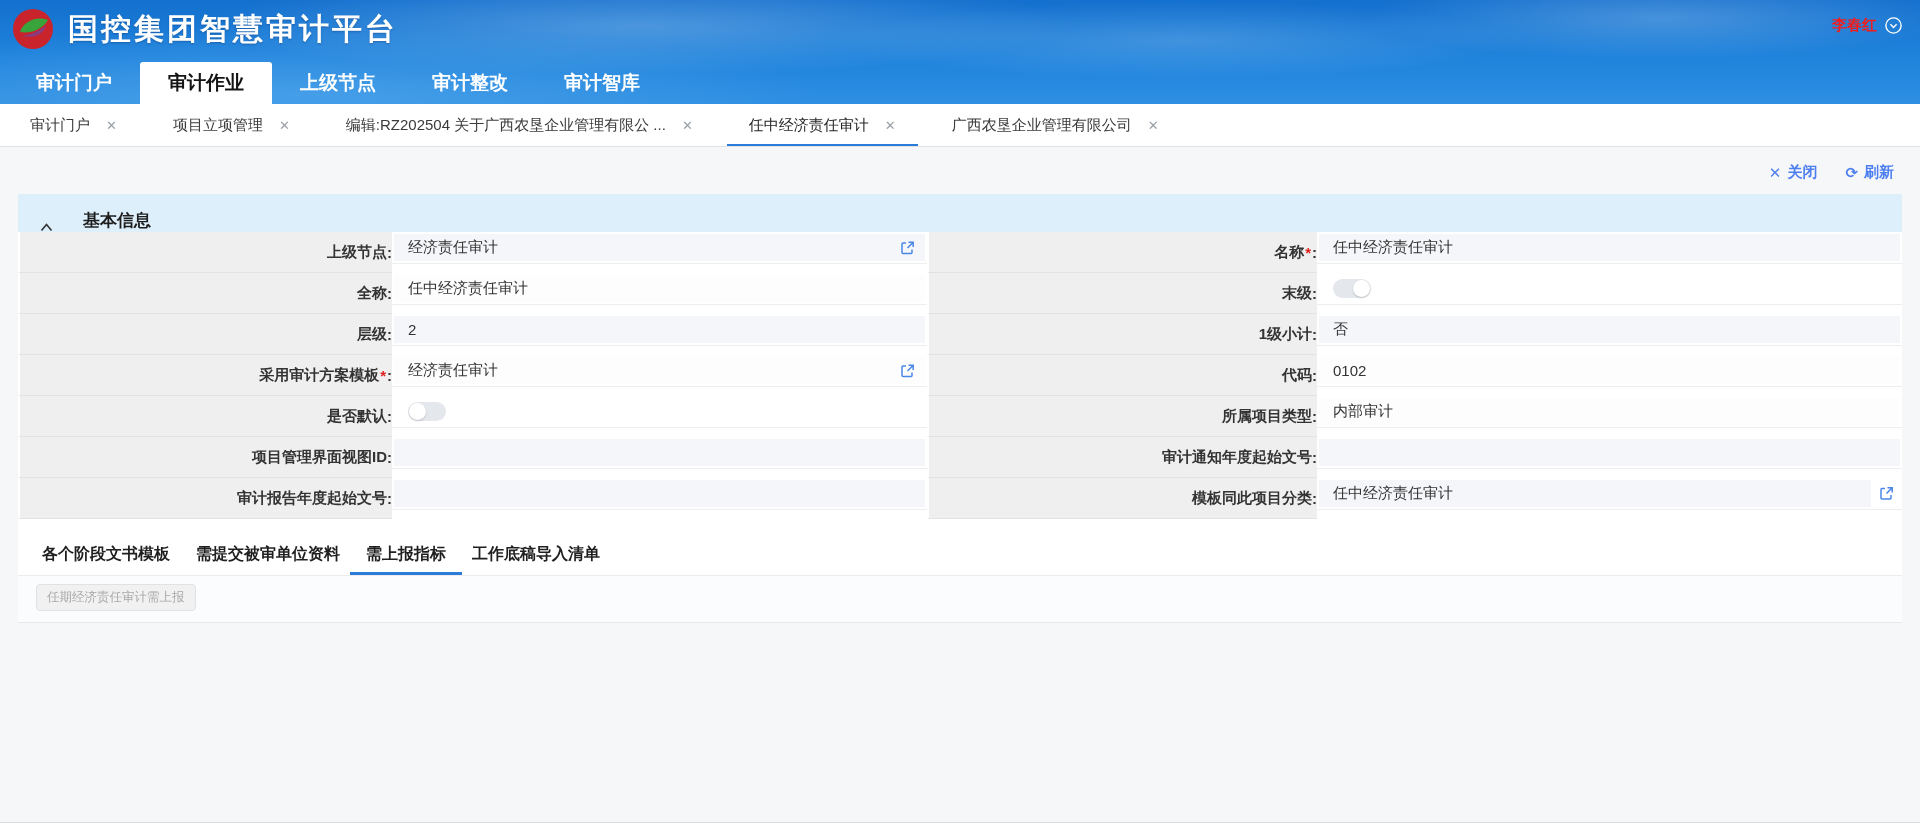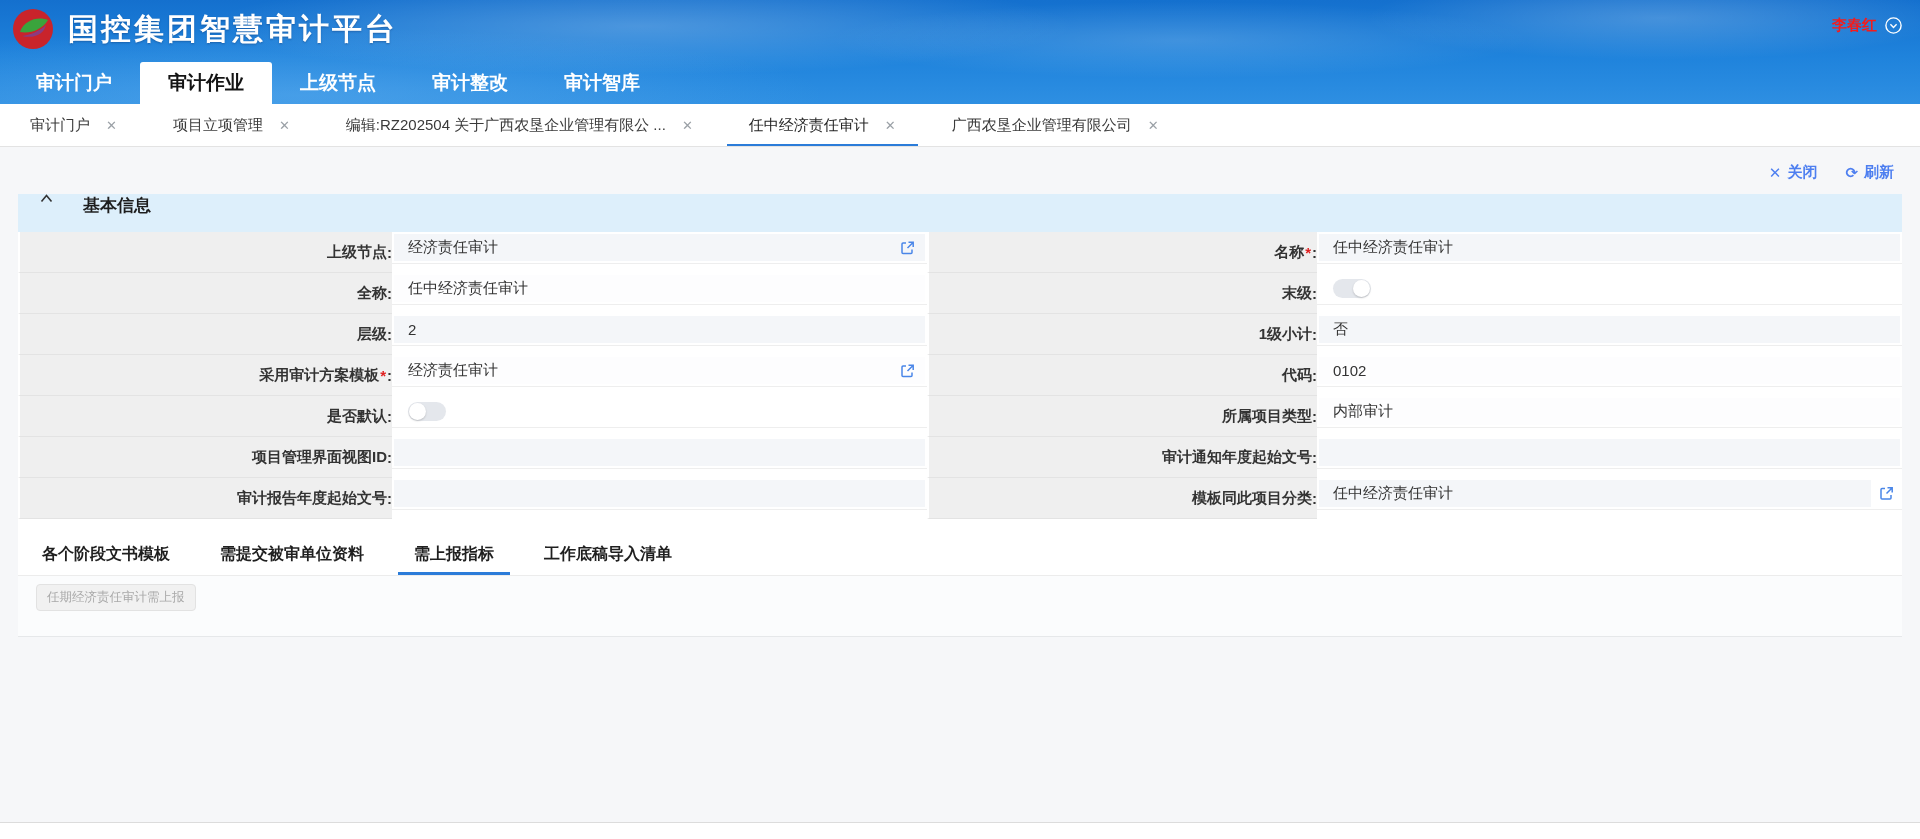--- a/index.html
+++ b/index.html
@@ -31,42 +31,42 @@
   .tab.active::after { content:""; position:absolute; left:6px; right:6px; bottom:0; height:2px; background:#2b7cd9; }
   .tab-close { color:#9aa0a6; font-size:13px; cursor:pointer; }
 
   
   .page { position:relative; height:692px; background:#f6f7f9; }
   .toolbar { display:flex; justify-content:flex-end; gap:28px; padding:16px 26px 12px; }
   .tool-link { display:flex; align-items:center; gap:6px; color:#4e7ff0; font-size:15px; font-weight:600; cursor:pointer; }
   .tool-link .glyph { font-size:15px; }
 
   .panel { margin:0 18px; }
-  .section-header { background:#ddeffb; height:38px; display:flex; align-items:flex-start; gap:30px; padding-left:22px; cursor:pointer; }
+  .section-header { background:#ddeffb; height:38px; display:flex; align-items:flex-end; gap:30px; padding-left:22px; cursor:pointer; }
   .section-title { font-size:17px; font-weight:bold; color:#1d1d1d; }
   .chev { color:#333; }
 
   .form-grid { display:grid; grid-template-columns:374px 535px 390px 1fr; background:#fff; }
   .cell-label { background:#efefef; height:41px; display:flex; align-items:center; justify-content:flex-end;
     font-size:15px; font-weight:bold; color:#333; border-bottom:1px solid #e3e3e3; border-left:2px solid #fff; white-space:nowrap; }
   .req { color:#e02020; margin:0 1px; }
   .cell-value { background:#fff; height:32px; border-bottom:1px solid #eeeeee; display:flex; align-items:center; padding:2px 2px 2px 2px; position:relative; }
   .field { flex:1; align-self:stretch; display:flex; align-items:center; padding:0 14px; font-size:15px; color:#333; position:relative; background:#fdfdfe; }
   .field.light { background:#f4f6f9; }
   .ext-icon { position:absolute; right:10px; top:50%; transform:translateY(-50%); cursor:pointer; line-height:0; }
   .ext-icon-outside { margin:0 6px 0 8px; cursor:pointer; line-height:0; }
   .toggle { width:38px; height:19px; border-radius:10px; background:#e4e7ec; position:relative; margin-left:14px; cursor:pointer; }
   .toggle .knob { width:17px; height:17px; border-radius:50%; background:#fff; position:absolute; top:1px; left:1px; box-shadow:0 1px 2px rgba(0,0,0,.18); }
   .toggle.on .knob { left:auto; right:1px; }
 
   .spacer { height:13px; background:#fff; }
-  .subtabs { background:#fff; border-bottom:1px solid #ececec; display:flex; gap:26px; padding:0 12px; height:44px; align-items:stretch; }
+  .subtabs { background:#fff; border-bottom:1px solid #ececec; display:flex; gap:2px; padding:0 12px; height:44px; align-items:stretch; }
   .subtab { padding:0 12px; font-size:16px; font-weight:600; color:#1f1f1f; line-height:44px; position:relative; cursor:pointer; white-space:nowrap; }
   .subtab.active::after { content:""; position:absolute; left:-4px; right:-4px; bottom:0; height:3px; background:#2b7cd9; }
-  .chip-row { background:#fbfcfd; border-bottom:1px solid #e6e8ea; padding:8px 18px 25px; }
+  .chip-row { background:#fbfcfd; border-bottom:1px solid #e6e8ea; padding:8px 18px 11px; }
   .chip { display:inline-block; background:#f1f1f1; border:1px solid #e2e2e2; border-radius:4px; color:#a9a9a9; font-size:12.5px; padding:4px 10px; cursor:default; }
 
   .footer-strip { position:absolute; left:0; right:0; bottom:0; height:17px; background:#fff; border-top:1px solid #dcdcdc; }
 </style>
 </head>
 <body>
 
 <div class="banner">
   <div class="brand">
     <svg class="logo" viewBox="0 0 42 42">

